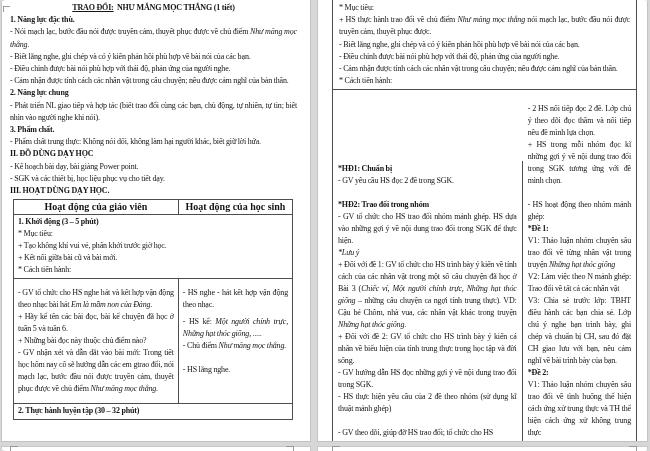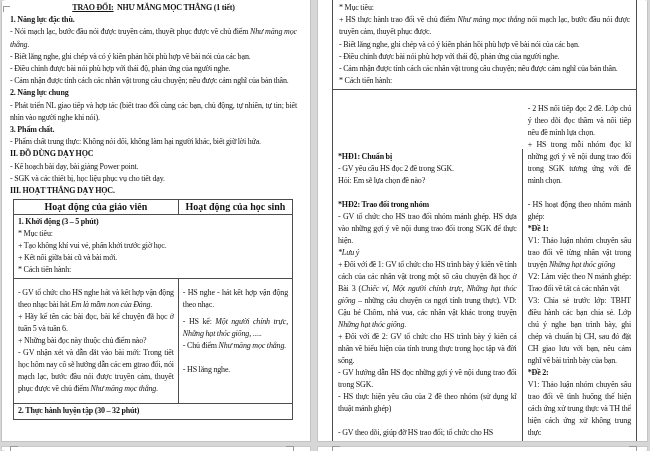--- a/index.html
+++ b/index.html
@@ -79,21 +79,21 @@
         <div class="para"><span>- Biết lắng nghe, ghi chép và có ý kiến phản hồi phù hợp về bài nói của các bạn.</span></div>
         <div class="para"><span>- Điều chỉnh được bài nói phù hợp với thái độ, phản ứng của người nghe.</span></div>
         <div class="para"><span>- Cảm nhận được tính cách các nhân vật trong câu chuyện; nêu được cảm nghĩ của bản thân.</span></div>
         <div class="para"><span class="b">2. Năng lực chung</span></div>
         <div class="para"><span>- Phát triển NL giao tiếp và hợp tác (biết trao đổi cùng các bạn, chủ động, tự nhiên, tự tin; biết nhìn vào người nghe khi nói).</span></div>
         <div class="para"><span class="b">3. Phẩm chất.</span></div>
         <div class="para"><span>- Phẩm chất trung thực: Không nói dối, không làm hại người khác, biết giữ lời hứa.</span></div>
         <div class="para"><span class="b">II. ĐỒ DÙNG DẠY HỌC</span></div>
         <div class="para"><span>- Kế hoạch bài dạy, bài giảng Power point.</span></div>
         <div class="para"><span>- SGK và các thiết bị, học liệu phục vụ cho tiết dạy.</span></div>
-        <div class="para"><span class="b">III. HOẠT THẲNG DẠY HỌC.</span></div>
+        <div class="para"><span class="b">III. HOẠT DÙNG DẠY HỌC.</span></div>
       </div>
 
     <div class="p1-tbl">
       <div class="thead">
         <div class="th gvh">Hoạt động của giáo viên</div>
         <div class="th hsh">Hoạt động của học sinh</div>
       </div>
       <div class="band full">
           <div class="para"><span class="b">1. Khởi động (3 – 5 phút)</span></div>
           <div class="para"><span>* Mục tiêu:</span></div>
@@ -128,21 +128,20 @@
           <div class="para"><span>+ HS thực hành trao đổi về chủ điểm </span><span class="i">Như măng mọc thẳng</span><span> nói mạch lạc, bước đầu nói được truyền cảm, thuyết phục được.</span></div>
           <div class="para"><span>- Biết lắng nghe, ghi chép và có ý kiến phản hồi phù hợp về bài nói của các bạn.</span></div>
           <div class="para"><span>- Điều chỉnh được bài nói phù hợp với thái độ, phản ứng của người nghe.</span></div>
           <div class="para"><span>- Cảm nhận được tính cách các nhân vật trong câu chuyện; nêu được cảm nghĩ của bản thân.</span></div>
           <div class="para"><span>* Cách tiến hành:</span></div>
         </div>
       <div class="p2cols">
         <div class="cell gv2">
             <div class="para"><span class="b">*HĐ1: Chuẩn bị</span></div>
             <div class="para"><span>- GV yêu cầu HS đọc 2 đề trong SGK.</span></div>
-            <div class="para"><span>Hỏi: Em sẽ lựa chọn đề nào?</span></div>
             <div class="para gap">&nbsp;</div>
             <div class="para"><span class="b">*HĐ2: Trao đổi trong nhóm</span></div>
             <div class="para"><span>- GV tổ chức cho HS trao đổi nhóm mảnh ghép. HS dựa vào những gợi ý về nội dung trao đổi trong SGK để thực hiện.</span></div>
             <div class="para"><span class="i">*Lưu ý</span></div>
             <div class="para"><span>+ Đối với đề 1: GV tổ chức cho HS trình bày ý kiến về tính cách của các nhân vật trong một số câu chuyện đã học ở Bài 3 (</span><span class="i">Chiếc ví, Một người chính trực, Những hạt thóc giống</span><span> – những câu chuyện ca ngợi tính trung thực). VD: Cậu bé Chôm, nhà vua, các nhân vật khác trong truyện </span><span class="i">Những hạt thóc giống</span><span>.</span></div>
             <div class="para"><span>+ Đối với đề 2: GV tổ chức cho HS trình bày ý kiến cá nhân về biểu hiện của tính trung thực trong học tập và đời sống.</span></div>
             <div class="para"><span>- GV hướng dẫn HS đọc những gợi ý về nội dung trao đổi trong SGK.</span></div>
             <div class="para"><span>- HS thực hiện yêu cầu của 2 đề theo nhóm (sử dụng kĩ thuật mảnh ghép)</span></div>
             <div class="para gap">&nbsp;</div>
             <div class="para"><span>- GV theo dõi, giúp đỡ HS trao đổi; tổ chức cho HS</span></div>

